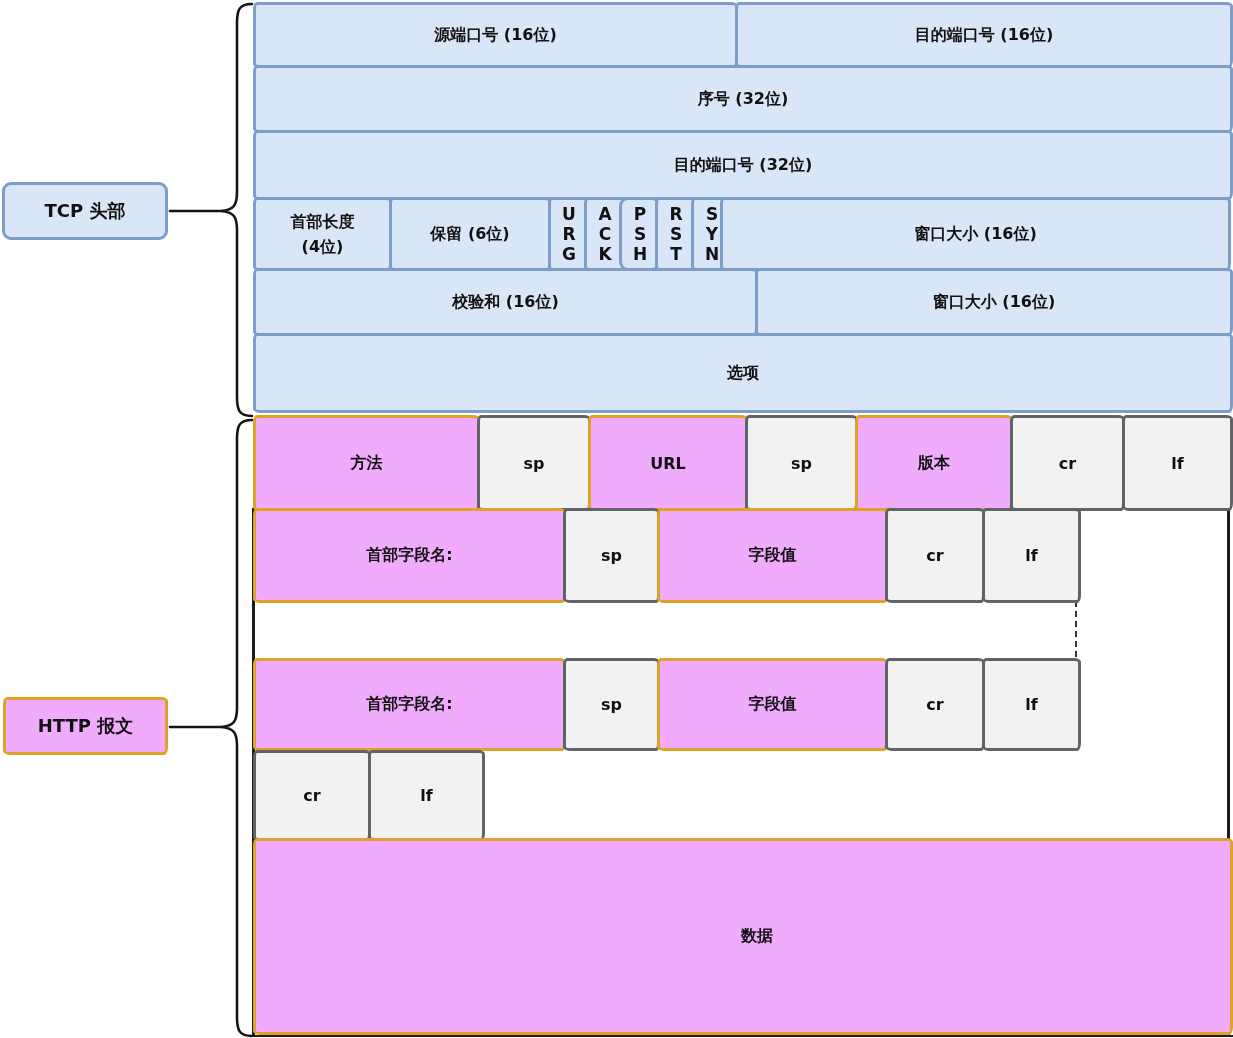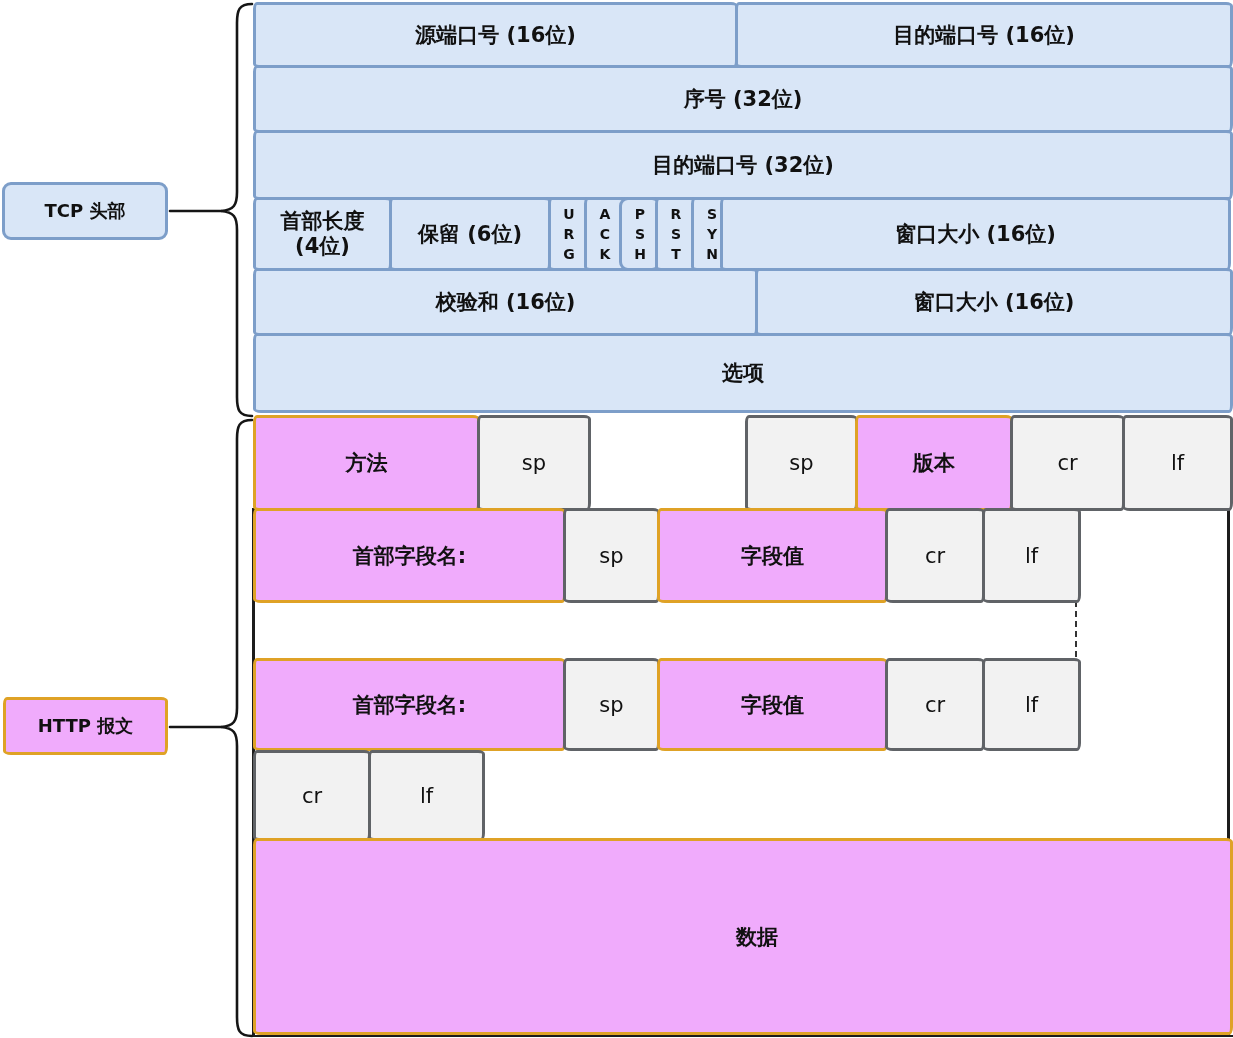--- a/index.html
+++ b/index.html
@@ -12,28 +12,28 @@
     overflow:hidden;
   }
   .cell{
     position:absolute;
     box-sizing:border-box;
     display:flex;
     align-items:center;
     justify-content:center;
     text-align:center;
     font-weight:bold;
-    font-size:21px;
+    font-size:16px;
     z-index:2;
     border-radius:4px 7px 4px 8px / 7px 4px 8px 4px;
   }
   .b{background:#d9e6f7;border:3px solid #7d9ec9;}
   .o{background:#f0abfc;border:3px solid #dfa226;}
-  .g{background:#f2f2f2;border:3px solid #606367;font-weight:normal;}
-  .flag{font-size:14px;line-height:20px;padding:18px;}
+  .g{background:#f2f2f2;border:3px solid #606367;font-weight:bold;}
+  .flag{font-size:17px;line-height:20px;padding:18px;}
   .flag .v{display:block;width:14px;margin:0 auto;word-break:break-all;text-align:center;}
   .two-line{line-height:25px;}
   .two-line span{display:block;}
   .side-label{
     position:absolute;box-sizing:border-box;z-index:2;
     display:flex;align-items:center;justify-content:center;
     font-weight:bold;font-size:18px;text-align:center;
     border-radius:4px 7px 4px 8px / 7px 4px 8px 4px;
   }
   .accent{position:absolute;z-index:1;background:#1c1c1c;}
@@ -118,20 +118,23 @@
   <div class="cell b" style="left:253px;top:333px;width:980px;height:80px;">
     <span>选项</span>
   </div>
 
   <div class="cell o" style="left:253px;top:415px;width:227px;height:96px;">
     <span>方法</span>
   </div>
   <div class="cell g" style="left:477px;top:415px;width:114px;height:96px;">
     <span>sp</span>
   </div>
+  <div class="cell o" style="left:588px;top:415px;width:160px;height:96px;">
+    <span>URL</span>
+  </div>
   <div class="cell g" style="left:745px;top:415px;width:113px;height:96px;">
     <span>sp</span>
   </div>
   <div class="cell o" style="left:855px;top:415px;width:158px;height:96px;">
     <span>版本</span>
   </div>
   <div class="cell g" style="left:1010px;top:415px;width:115px;height:96px;">
     <span>cr</span>
   </div>
   <div class="cell g" style="left:1122px;top:415px;width:111px;height:96px;">

